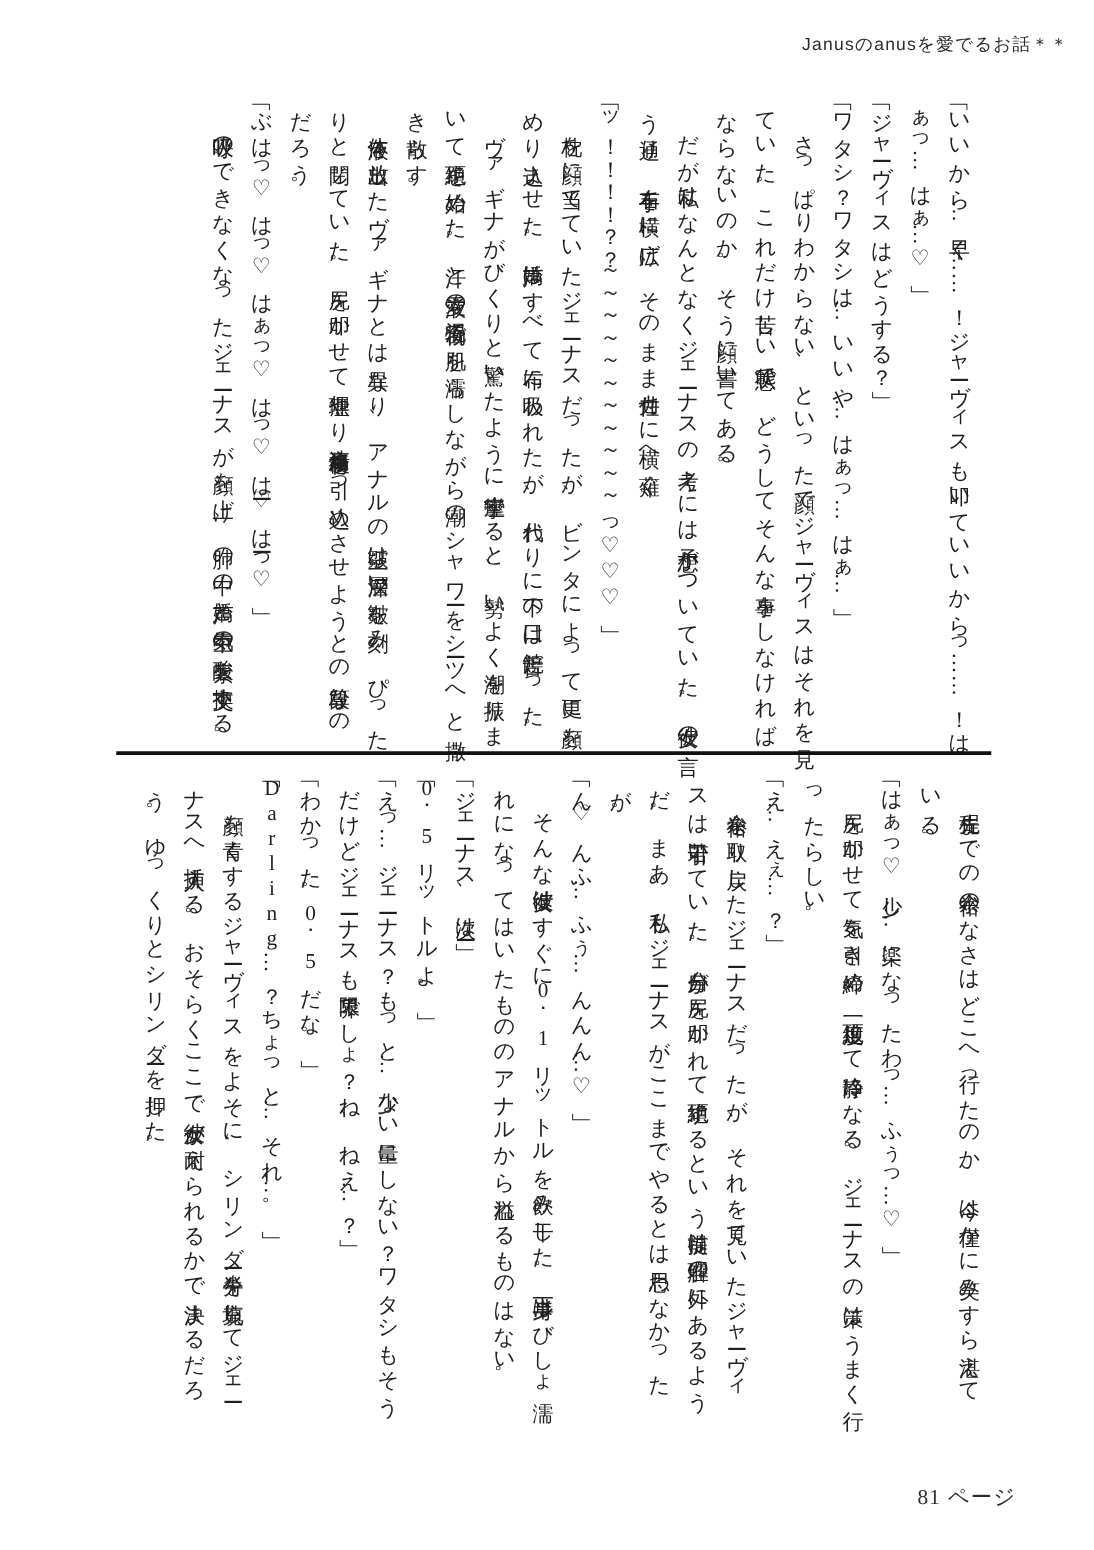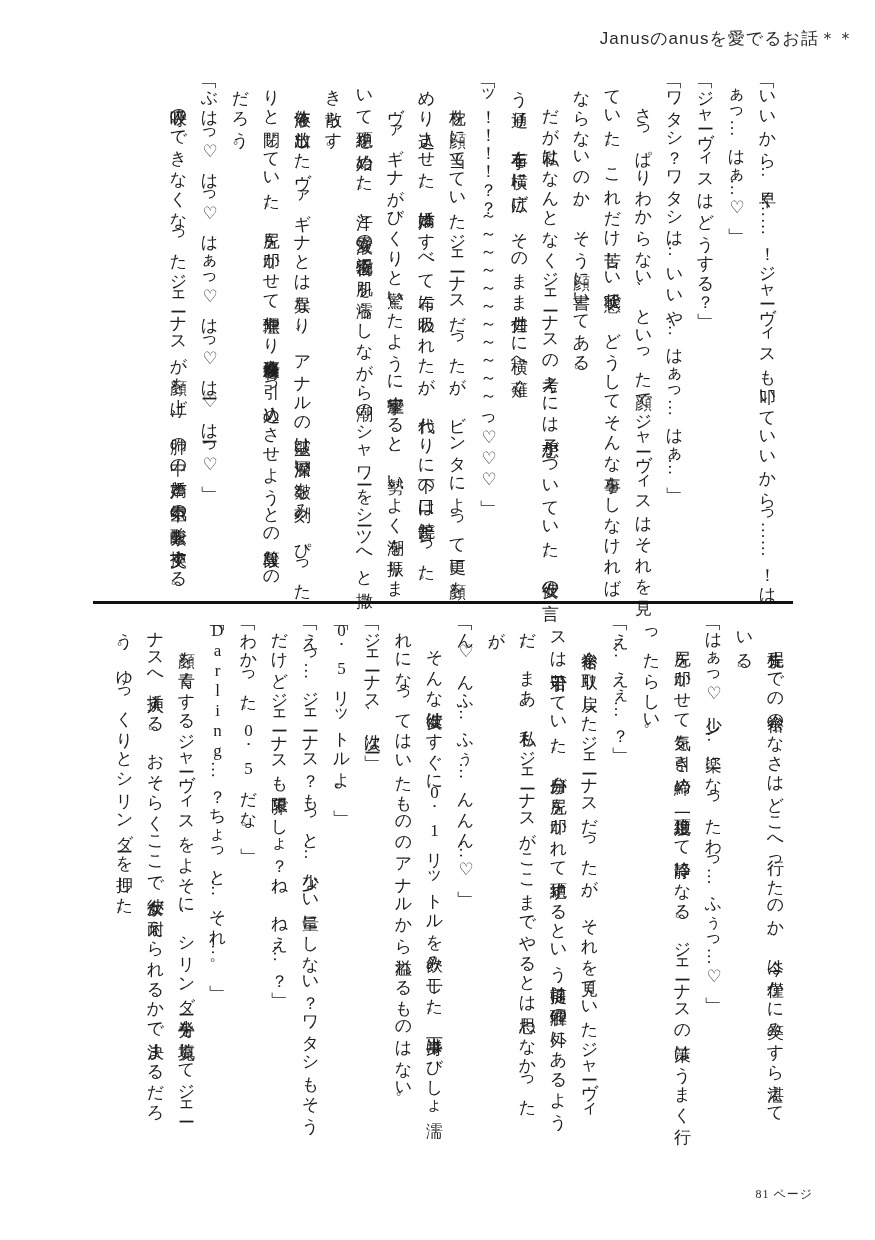--- a/index.html
+++ b/index.html
@@ -16,21 +16,21 @@
     overflow: hidden;
   }
   .page {
     position: absolute;
     inset: 0;
   }
   .page-header {
     position: absolute;
     top: 27px;
     right: 20px;
-    font-size: 17px;
+    font-size: 14px;
     letter-spacing: 1px;
     color: #2a2a2a;
     font-family: "Liberation Sans", "DejaVu Sans", sans-serif;
     white-space: nowrap;
   }
   .vblock {
     position: absolute;
     writing-mode: vertical-rl;
     text-orientation: mixed;
     font-size: 17px;
@@ -60,21 +60,21 @@
     top: 601px;
     left: 93px;
     width: 700px;
     height: 3px;
     background: #111111;
   }
   .page-footer {
     position: absolute;
     top: 1186px;
     right: 62px;
-    font-size: 12px;
+    font-size: 17px;
     letter-spacing: 1px;
     color: #2a2a2a;
     white-space: nowrap;
   }
   
   .up {
     text-orientation: upright;
   }
 </style>
 </head>

